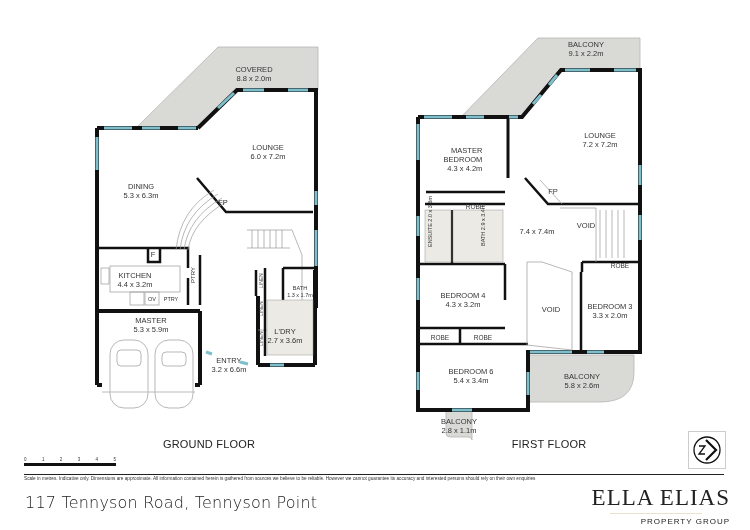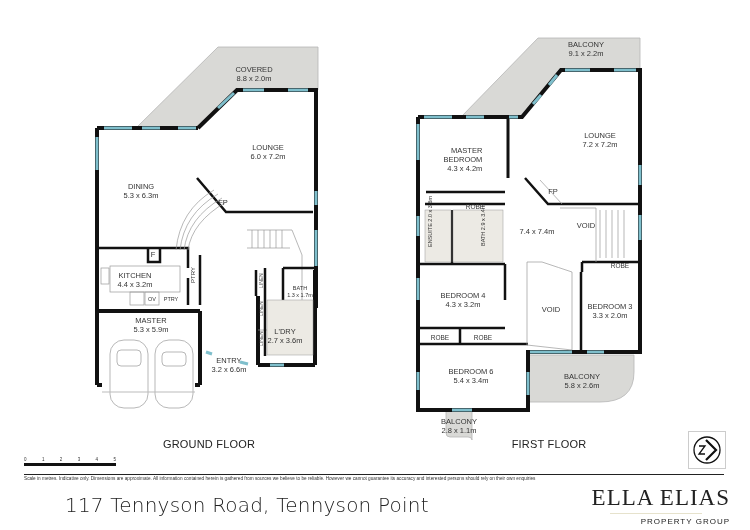--- a/index.html
+++ b/index.html
@@ -8,21 +8,21 @@
   .lbl{position:absolute;text-align:center;font-size:7.5px;line-height:9px;color:#333;white-space:nowrap;transform:translateX(-50%);}
   .lbl .n{display:block;}
   .lbl .d{display:block;}
   .vlbl{position:absolute;font-size:6px;color:#333;white-space:nowrap;transform:rotate(-90deg);transform-origin:left top;}
   .floor-title{position:absolute;font-size:11px;letter-spacing:.2px;color:#222;transform:translateX(-50%);}
   .scale{position:absolute;left:24px;top:457px;width:92px;}
   .scale .ticks{display:flex;justify-content:space-between;font-size:4.5px;color:#333;}
   .scale .bar{height:2.5px;background:#111;margin-top:1px;}
   .rule{position:absolute;left:24px;right:26px;top:474px;height:1px;background:#222;}
   .disclaimer{position:absolute;left:24px;top:476px;font-size:4.7px;color:#333;white-space:nowrap;}
-  .address{position:absolute;left:25px;top:493px;font-size:20px;color:#222;font-family:"DejaVu Sans",sans-serif;font-weight:300;letter-spacing:.2px;margin-left:40px;}
+  .address{position:absolute;left:25px;top:493px;font-size:16px;color:#222;font-family:"DejaVu Sans",sans-serif;font-weight:300;letter-spacing:.2px;}
   .brand{position:absolute;left:582px;top:486px;width:148px;text-align:right;}
   .brand .name{font-family:"Liberation Serif",serif;font-size:23px;letter-spacing:1px;color:#222;line-height:24px;}
   .brand .line{height:1px;background:#e6e2cc;margin:3px 28px 3px 28px;}
   .brand .sub{font-size:8px;font-weight:normal;letter-spacing:1px;color:#222;}
   .compass{position:absolute;left:688px;top:431px;width:36px;height:36px;border:1px solid #ccc;background:#fff;}
 </style>
 </head>
 <body>
 
 <svg class="plan" width="750" height="470" viewBox="0 0 750 470">

